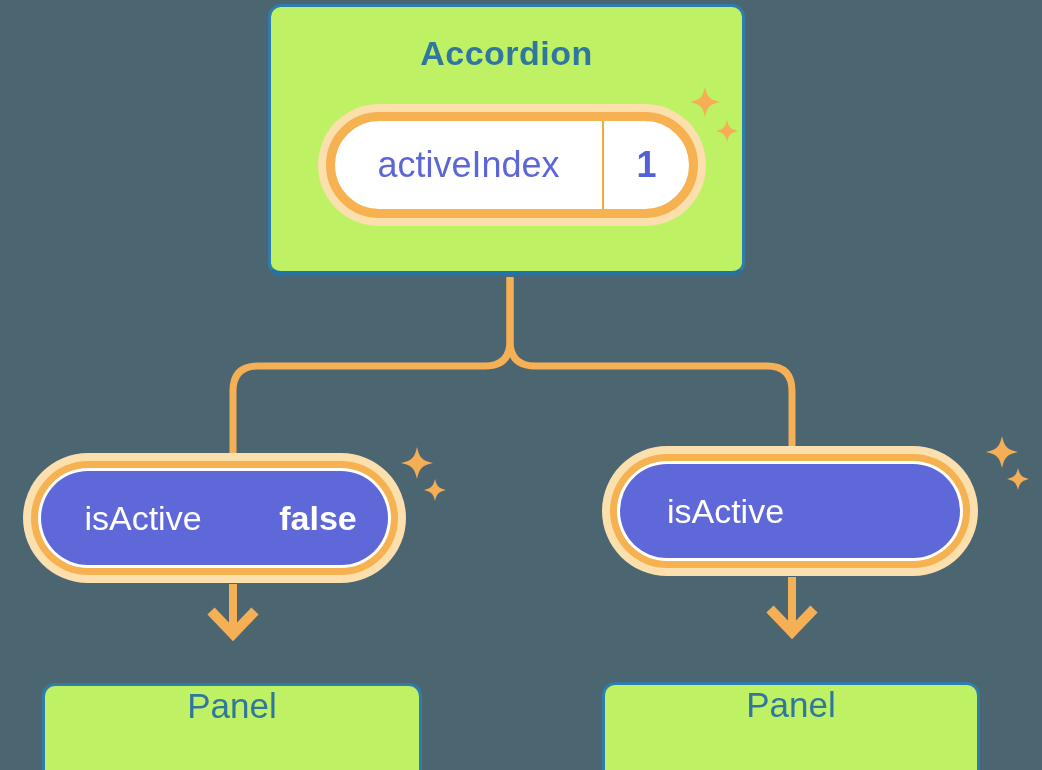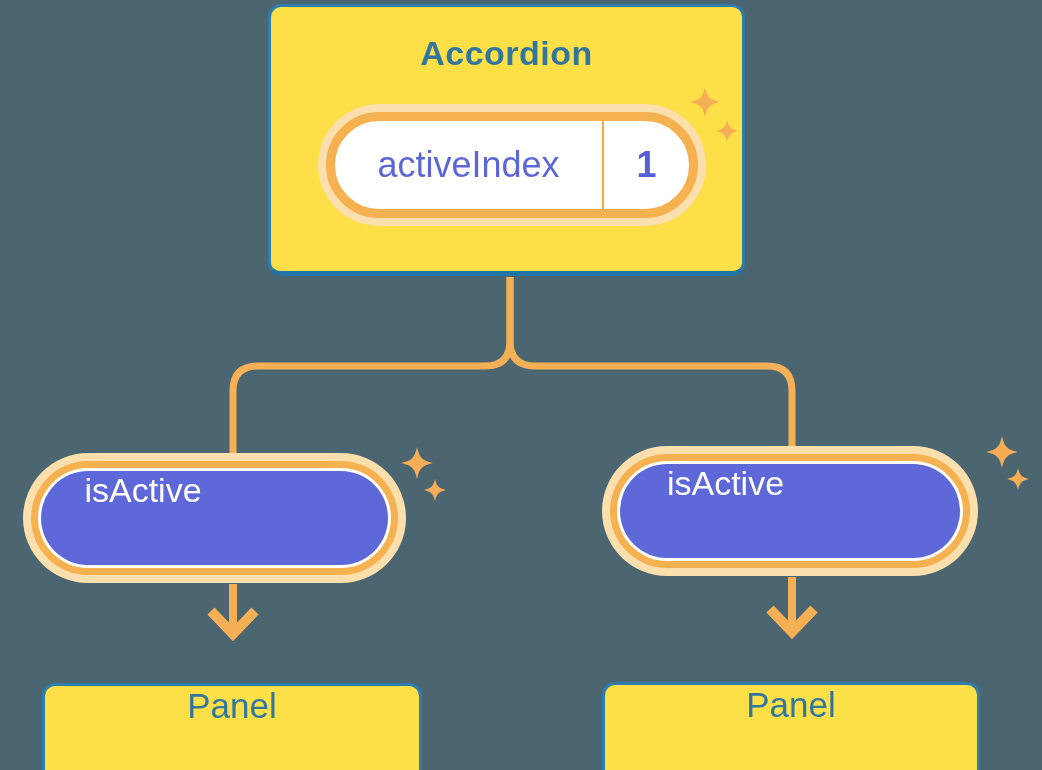--- a/index.html
+++ b/index.html
@@ -9,21 +9,21 @@
     overflow:hidden;
     background:#4C6671;
     font-family:"Liberation Sans", sans-serif;
   }
   svg{display:block;}
   .connectors{position:absolute;left:0;top:0;}
 
   
   .card{
     position:absolute;
-    background:#fde047;
+    background:#bef264;
     border:3px solid #2E7DAD;
     border-bottom:5px solid #2273A6;
     border-radius:13px;
     box-sizing:border-box;
   }
   .accordion-card{left:268px;top:4px;width:477px;height:272px;}
   .card-title{
     margin-top:27px;
     text-align:center;
     font-size:34px;
@@ -79,21 +79,21 @@
     background:#ffffff;
     border-radius:999px;
     padding:3px;
     box-sizing:border-box;
   }
   .pill-body{
     height:100%;
     background:#5F68D8;
     border-radius:999px;
     box-sizing:border-box;
-    display:flex;align-items:flex-start;
+    display:flex;align-items:center;
   }
   .prop-label{
     display:flex;align-items:center;justify-content:center;
     font-size:34px;color:#ffffff;
   }
   .prop-sep{width:3px;background:#ffffff;}
   .prop-value{
     flex:1;
     display:flex;align-items:center;justify-content:center;
     font-size:34px;font-weight:bold;color:#ffffff;
@@ -139,20 +139,21 @@
       </g>
     </svg>
   </div>
 
   <div class="pill-halo prop-pill-left">
     <div class="pill-ring prop-ring">
       <div class="pill-white">
         <div class="pill-body">
           <div class="prop-label">isActive</div>
           <div class="prop-sep"></div>
+          <div class="prop-value">false</div>
         </div>
       </div>
     </div>
   </div>
   <svg class="sparkles" style="left:398px;top:444px;" width="58" height="62" viewBox="0 0 58 62">
     <g fill="#F5AE55">
       <path d="M19 3 C21.5 14 23.8 16.3 35 19 C23.8 21.7 21.5 24 19 35 C16.5 24 14.2 21.7 3 19 C14.2 16.3 16.5 14 19 3 Z"></path>
       <path d="M37 35 C38.7 42.3 40.7 44.3 48 46 C40.7 47.7 38.7 49.7 37 57 C35.3 49.7 33.3 47.7 26 46 C33.3 44.3 35.3 42.3 37 35 Z"></path>
     </g>
   </svg>

